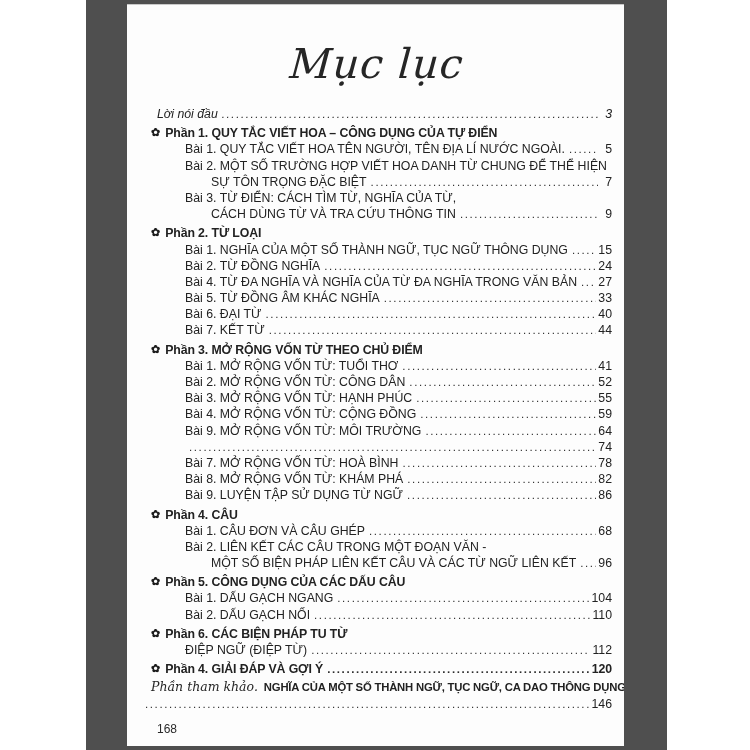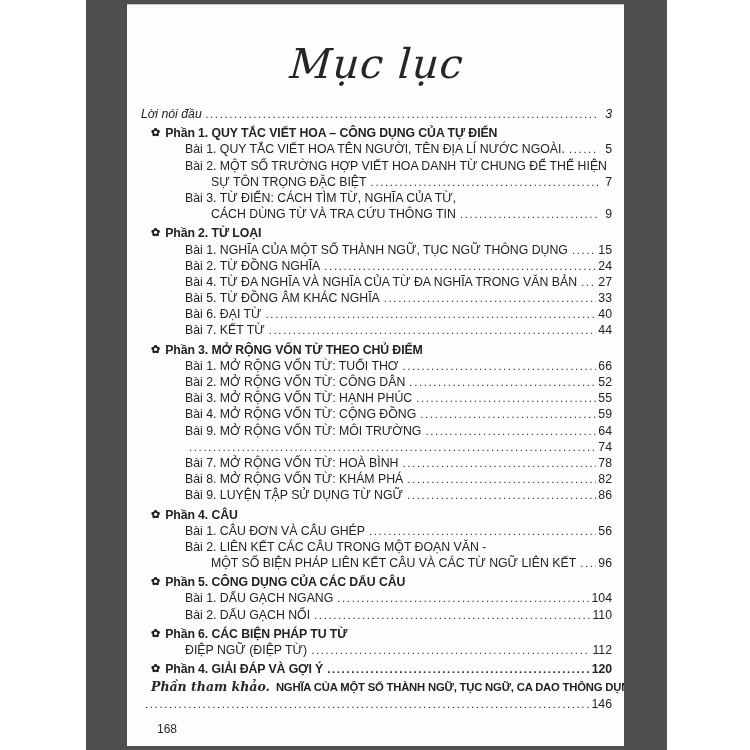--- a/index.html
+++ b/index.html
@@ -34,31 +34,31 @@
     transform:skewX(-4deg);
   }
   #toc-list{margin-top:8px;}
   .toc-row{
     display:flex;align-items:baseline;
     height:16.2px;line-height:16.2px;
     font-size:12.3px;color:#222;
     white-space:nowrap;
   }
   .toc-row.part{font-weight:bold;margin-left:10px;margin-top:3px;letter-spacing:-0.1px;}
-  .toc-row.preface{font-style:italic;}
+  .toc-row.preface{margin-left:16px;font-style:italic;}
   .toc-row.lesson{margin-left:44px;}
   .toc-row.cont{margin-left:70px;}
   .toc-row.reference{margin-left:10px;margin-top:2px;}
   .toc-row.dotsonly{margin-left:0;}
   .bullet{
     font-size:11px;margin-right:5px;position:relative;top:-1px;color:#1c1c1c;
   }
   .lbl{white-space:nowrap;}
   .ref-lead{
-    font-family:"DejaVu Serif", serif;font-style:italic;font-weight:700;
+    font-family:"DejaVu Serif", serif;font-style:italic;font-weight:400;
     font-size:12.5px;margin-right:6px;color:#262626;
   }
   .ref-label{font-weight:600;font-size:11.3px;letter-spacing:-0.2px;}
   .dots{
     flex:1 1 auto;min-width:0;overflow:hidden;white-space:nowrap;
     letter-spacing:1.6px;margin:0 2px 0 4px;color:#2c2c2c;
     font-size:11.5px;
   }
   .pageno{flex:0 0 auto;text-align:right;min-width:12px;}
   .footer-pageno{
@@ -139,21 +139,21 @@
             <span class="dots">................................................................................................................................................................................................................................................................................................................................................................................................................</span>
             <span class="pageno">44</span>
           </div>
           <div class="toc-row part">
             <span class="bullet">✿</span>
             <span class="lbl">Phần 3. MỞ RỘNG VỐN TỪ THEO CHỦ ĐIỂM</span>
           </div>
           <div class="toc-row lesson">
             <span class="lbl">Bài 1. MỞ RỘNG VỐN TỪ: TUỔI THƠ</span>
             <span class="dots">................................................................................................................................................................................................................................................................................................................................................................................................................</span>
-            <span class="pageno">66</span>
+            <span class="pageno">41</span>
           </div>
           <div class="toc-row lesson">
             <span class="lbl">Bài 2. MỞ RỘNG VỐN TỪ: CÔNG DÂN</span>
             <span class="dots">................................................................................................................................................................................................................................................................................................................................................................................................................</span>
             <span class="pageno">52</span>
           </div>
           <div class="toc-row lesson">
             <span class="lbl">Bài 3. MỞ RỘNG VỐN TỪ: HẠNH PHÚC</span>
             <span class="dots">................................................................................................................................................................................................................................................................................................................................................................................................................</span>
             <span class="pageno">55</span>
@@ -187,21 +187,21 @@
             <span class="dots">................................................................................................................................................................................................................................................................................................................................................................................................................</span>
             <span class="pageno">86</span>
           </div>
           <div class="toc-row part">
             <span class="bullet">✿</span>
             <span class="lbl">Phần 4. CÂU</span>
           </div>
           <div class="toc-row lesson">
             <span class="lbl">Bài 1. CÂU ĐƠN VÀ CÂU GHÉP</span>
             <span class="dots">................................................................................................................................................................................................................................................................................................................................................................................................................</span>
-            <span class="pageno">56</span>
+            <span class="pageno">68</span>
           </div>
           <div class="toc-row lesson">
             <span class="lbl">Bài 2. LIÊN KẾT CÁC CÂU TRONG MỘT ĐOẠN VĂN -</span>
           </div>
           <div class="toc-row cont">
             <span class="lbl">MỘT SỐ BIỆN PHÁP LIÊN KẾT CÂU VÀ CÁC TỪ NGỮ LIÊN KẾT</span>
             <span class="dots">................................................................................................................................................................................................................................................................................................................................................................................................................</span>
             <span class="pageno">96</span>
           </div>
           <div class="toc-row part">

